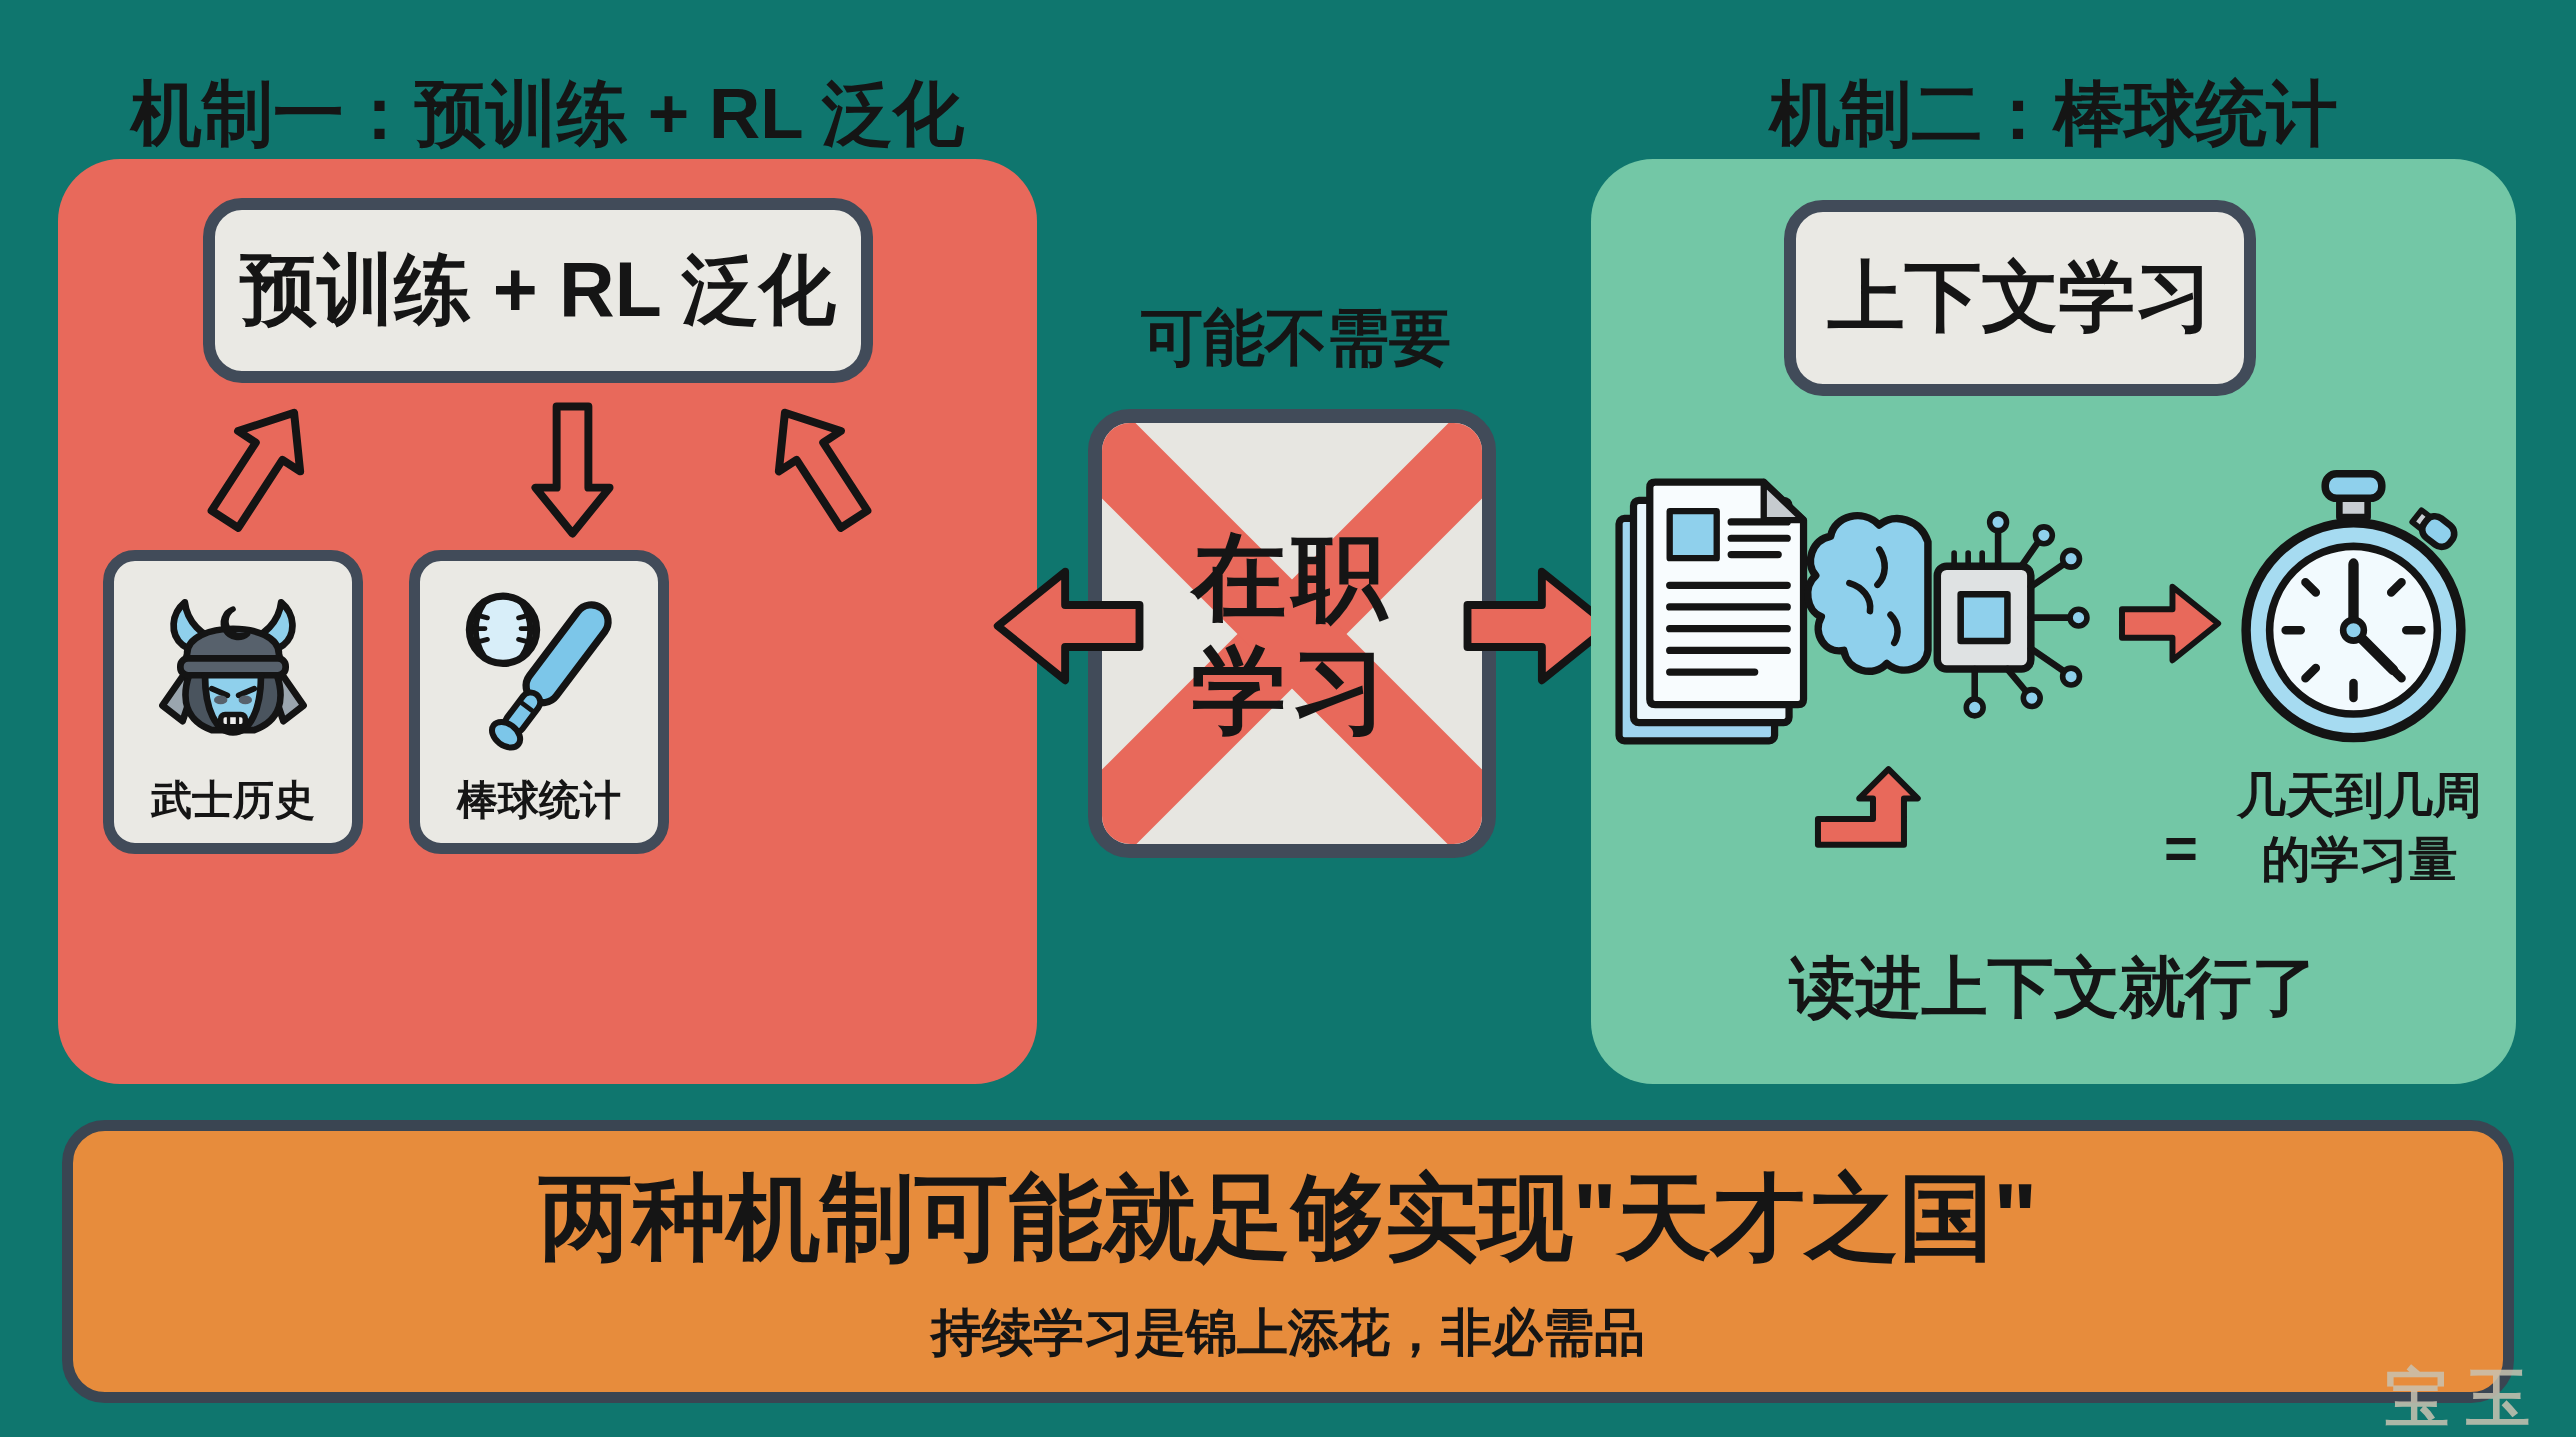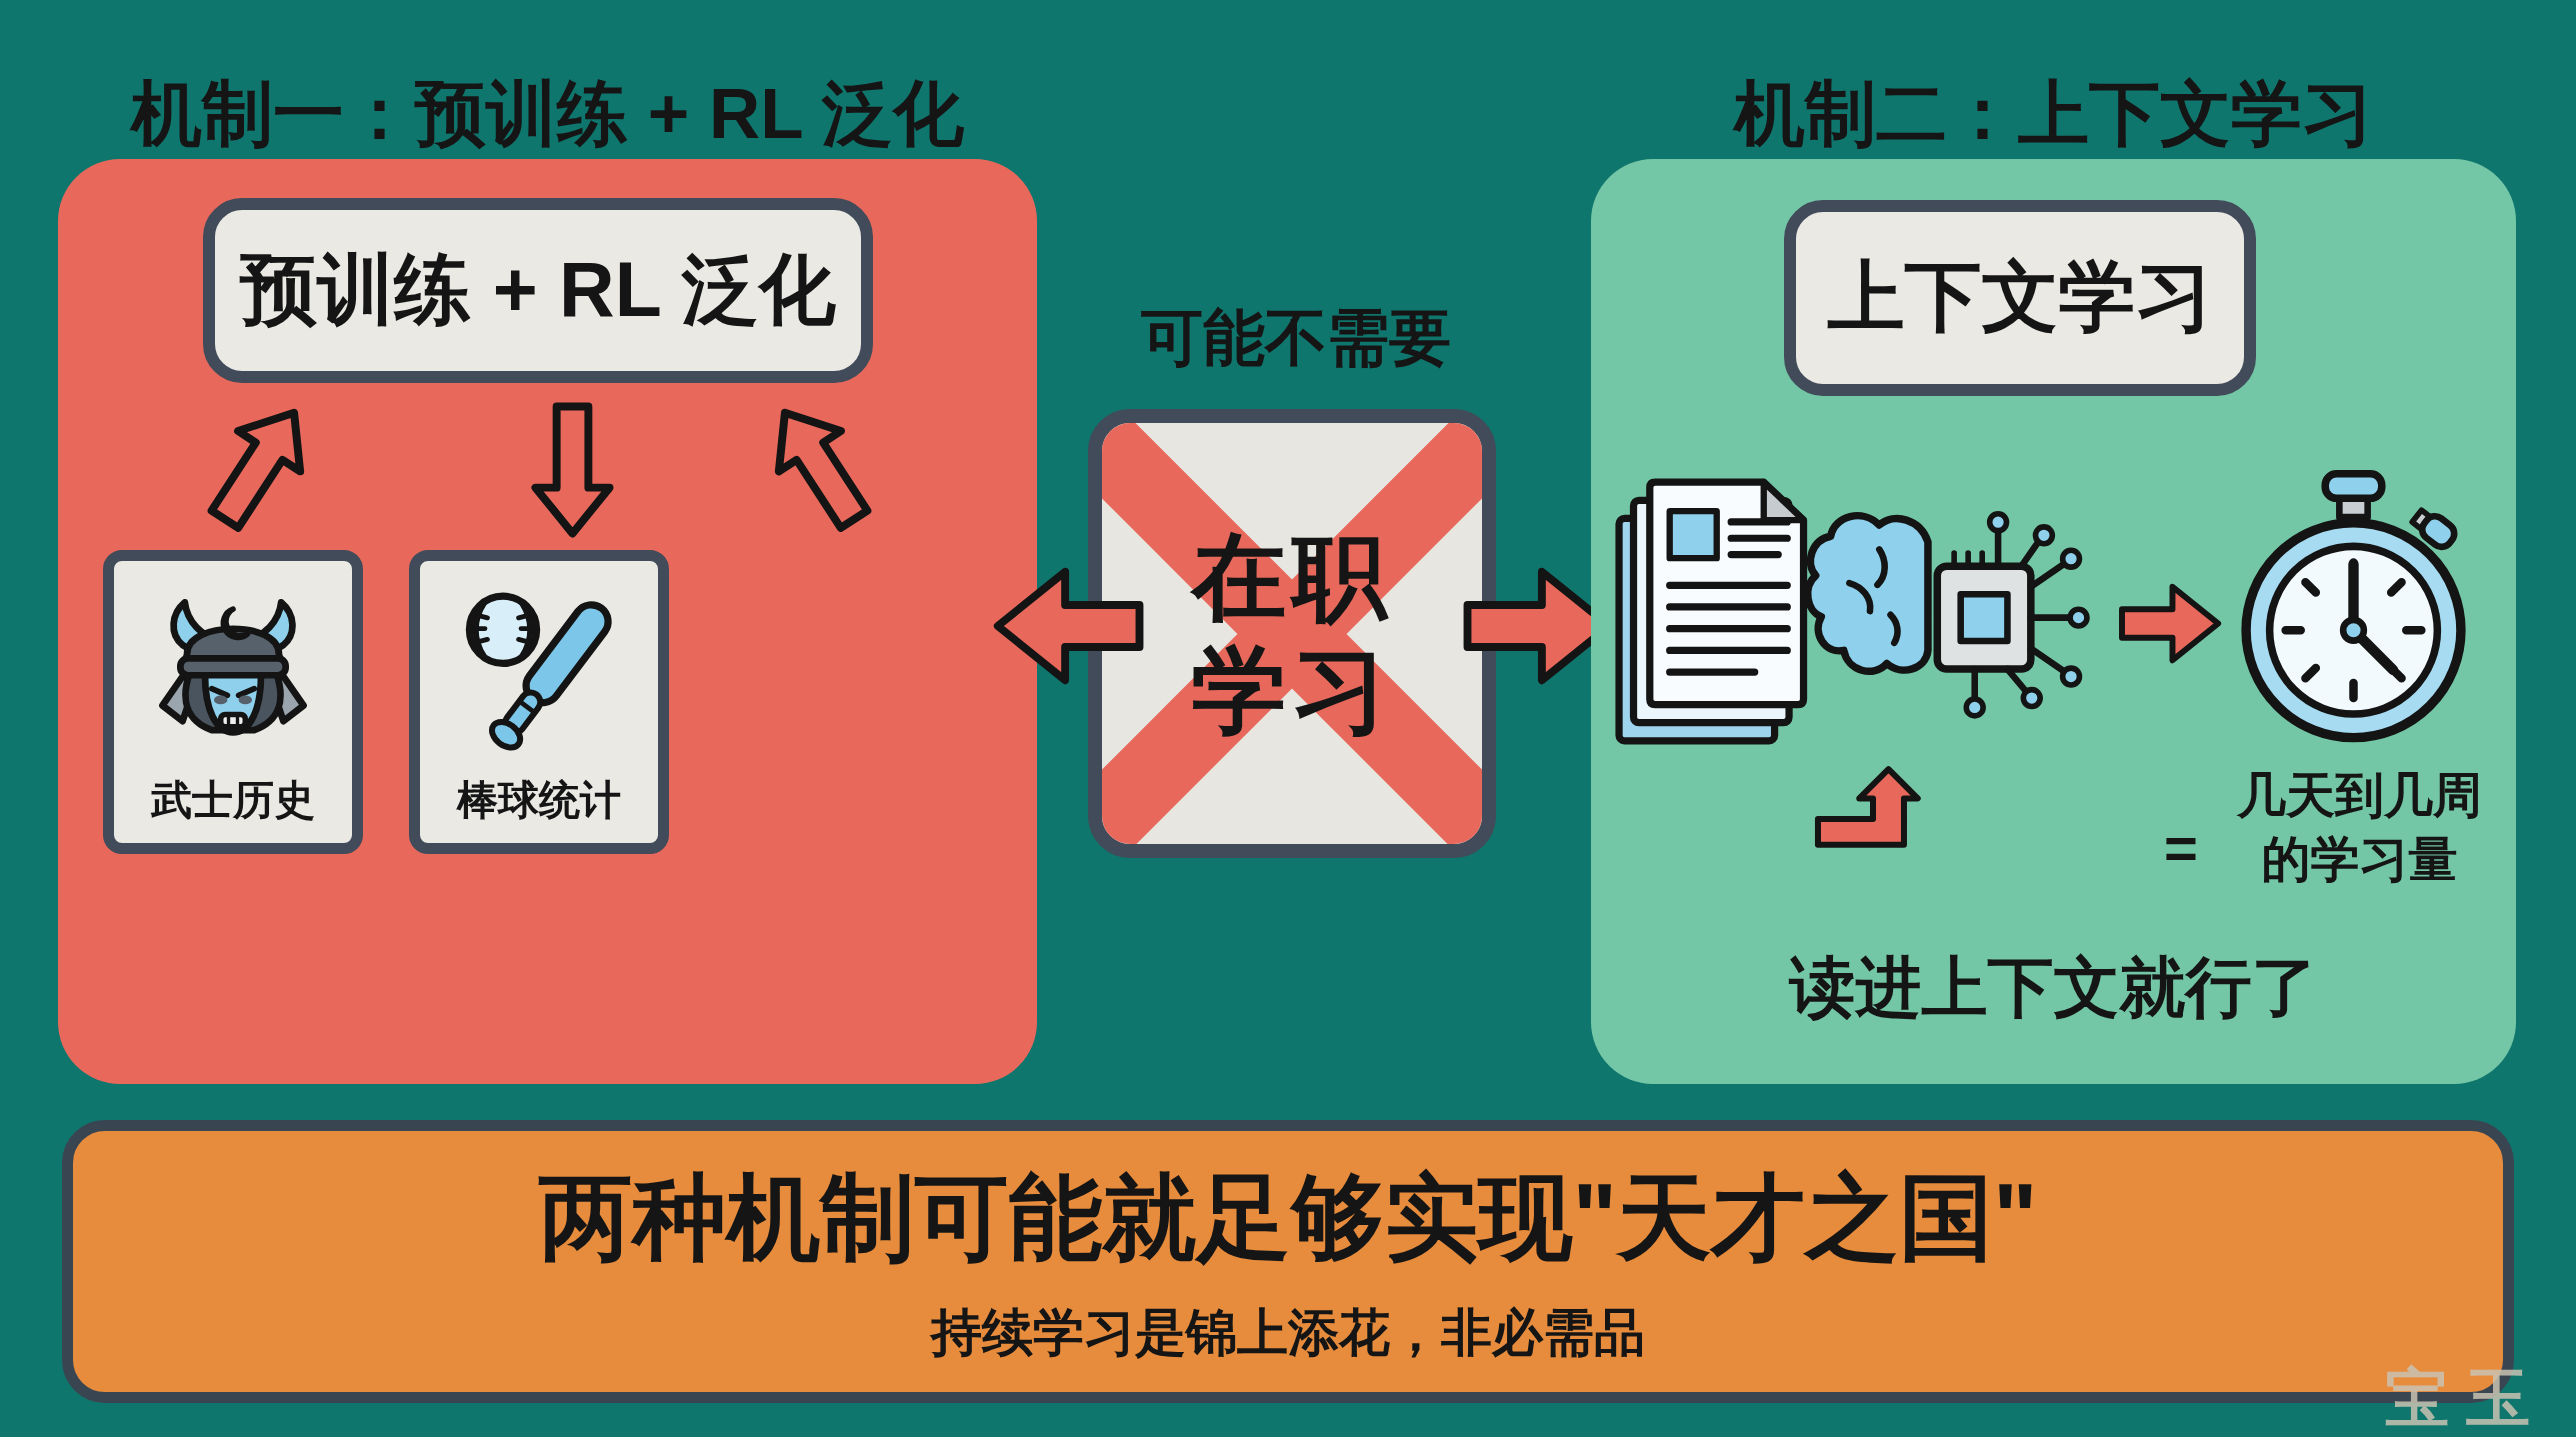--- a/index.html
+++ b/index.html
@@ -13,21 +13,21 @@
   .panel{position:absolute;top:159px;height:925px;border-radius:62px;}
   #panel-left{left:58px;width:979px;background:#E8695B;}
   #panel-right{left:1591px;width:925px;background:#73C7A6;}
   
   .gbox{position:absolute;background:#EAE9E4;border:12px solid #414B59;border-radius:39px;
         display:flex;align-items:center;justify-content:center;box-sizing:border-box;}
   #lp-main-box{left:145px;top:39px;width:670px;height:185px;font-size:77px;font-weight:800;white-space:nowrap;}
   #rp-main-box{left:193px;top:41px;width:472px;height:196px;font-size:77px;font-weight:800;white-space:nowrap;}
   
   .item-box{position:absolute;top:391px;width:260px;height:304px;background:#EAE9E4;border:11.2px solid #414B59;
-            border-radius:19px;box-sizing:border-box;display:flex;flex-direction:column;align-items:center;
+            border-radius:32px;box-sizing:border-box;display:flex;flex-direction:column;align-items:center;
             justify-content:flex-end;padding-bottom:15px;}
   #item-0{left:45px;} #item-1{left:351px;} #item-2{left:661px;}
   .item-icon{position:absolute;top:13px;left:0;width:100%;height:197px;display:flex;align-items:center;justify-content:center;}
   .item-label{font-size:41px;font-weight:800;white-space:nowrap;}
   #item-2 .item-label{font-size:37px;}
   
   .panel-caption{position:absolute;left:0;width:100%;text-align:center;font-size:68px;font-weight:800;white-space:nowrap;}
   #lp-caption{top:769px;}
   #rp-caption{top:784px;font-size:66px;}
   
@@ -68,21 +68,21 @@
   
   #watermark{position:absolute;left:2385px;top:1355px;font-size:64px;font-weight:700;
              color:#C9C3B2;letter-spacing:17px;opacity:0.85;z-index:5;}
 </style>
 </head>
 <body>
 
 <div class="canvas">
 
   <div class="top-title" id="title-left">机制一：预训练 + RL 泛化</div>
-  <div class="top-title" id="title-right">机制二：上下文学习</div>
+  <div class="top-title" id="title-right">机制二：棒球统计</div>
 
   <div class="panel" id="panel-left">
 
     <div class="gbox" id="lp-main-box">
       <span>预训练 + RL 泛化</span>
     </div>
 
     <svg class="outline-arrow" id="lp-arr-0" width="97" height="142" viewBox="0 0 110 160">
       <path d="M55,8 L97,60 L73,60 L73,152 L37,152 L37,60 L13,60 Z" fill="none" stroke="#141414" stroke-width="9" stroke-linejoin="round"></path>
     </svg>

